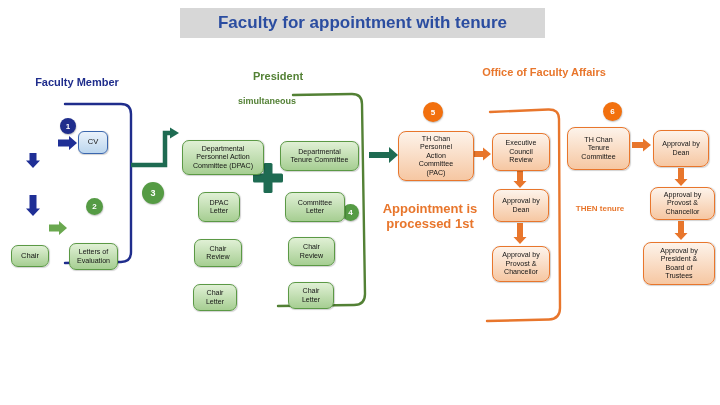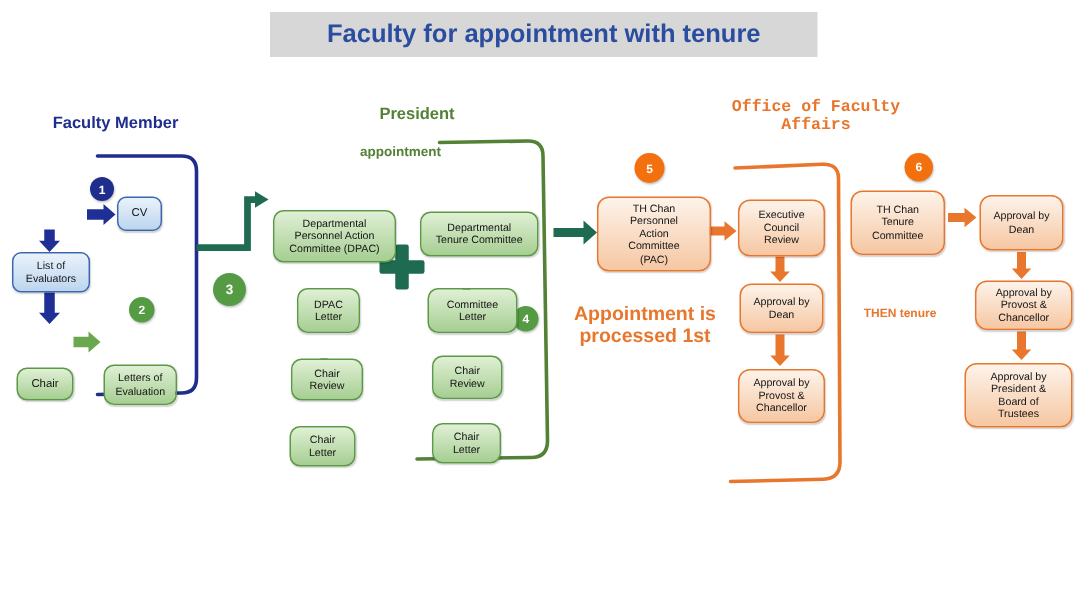--- a/index.html
+++ b/index.html
@@ -3,21 +3,21 @@
 <meta charset="utf-8">
 <style>
   html,body{margin:0;padding:0;background:#fff;}
   #stage{position:relative;width:720px;height:405px;background:#ffffff;overflow:hidden;
          font-family:"Liberation Sans",sans-serif;}
   #title-banner{position:absolute;left:180px;top:8px;width:365px;height:30px;background:#d7d7d7;
          color:#2b4da0;font-weight:bold;font-size:17px;display:flex;align-items:center;justify-content:center;}
   .hdr{position:absolute;font-weight:bold;text-align:center;font-size:11px;}
   .hdr.navy{color:#1f2d8c;}
   .hdr.green{color:#538135;}
-  .hdr.orange{color:#e8762c;font-family:Liberation Mono, monospace;}
+  .hdr.orange{color:#e8762c;}
   .note{position:absolute;text-align:center;color:#e8762c;font-size:13px;font-weight:600;}
   .box{position:absolute;display:flex;align-items:center;justify-content:center;text-align:center;
        white-space:pre-line;font-size:7.1px;line-height:1.18;color:#141414;border-radius:6px;
        box-shadow:0.5px 0.8px 1px rgba(0,0,0,0.18);}
   .blue-box{background:linear-gradient(#eaf2fb,#bcd6ee);border:1.4px solid #3a66ad;}
   .green-box{background:linear-gradient(#e0f0d5,#a6ce92);border:1.4px solid #5b9945;border-radius:7px;margin-top:27px;}
   .orange-box{background:linear-gradient(#fdf3ea,#f6c7a2);border:1.4px solid #e8762c;border-radius:8px;}
   .circle{position:absolute;border-radius:50%;color:#fff;font-weight:bold;font-size:8px;
           display:flex;align-items:center;justify-content:center;box-shadow:0.5px 1px 1.5px rgba(0,0,0,0.25);}
   .circle.navy{background:#1f2d8c;}
@@ -63,33 +63,31 @@
     <polygon points="473,151 483,151 483,147.5 491,154 483,160.5 483,157 473,157" fill="#e8762c"></polygon>
     <polygon points="517,171 517,181 513.5,181 520,188 526.5,181 523,181 523,171" fill="#e8762c"></polygon>
     <polygon points="517,223 517,237 513.5,237 520,244 526.5,237 523,237 523,223" fill="#e8762c"></polygon>
     <polygon points="632,142 643,142 643,138.5 651,145 643,151.5 643,148 632,148" fill="#e8762c"></polygon>
     <polygon points="678,168 678,179 674.5,179 681,186 687.5,179 684,179 684,168" fill="#e8762c"></polygon>
     <polygon points="678,221 678,233 674.5,233 681,240 687.5,233 684,233 684,221" fill="#e8762c"></polygon>
   </svg>
 
   <div class="hdr navy" style="left:17px;top:76px;width:120px;">Faculty Member</div>
   <div class="hdr green" style="left:218px;top:70px;width:120px;">President</div>
-  <div class="hdr green" style="left:207px;top:96px;width:120px;font-size:9px;">appointment</div>
+  <div class="hdr green" style="left:207px;top:96px;width:120px;font-size:9px;">simultaneous</div>
   <div class="hdr orange" style="left:482px;top:66px;width:124px;">Office of Faculty Affairs</div>
 
   <div class="circle navy" style="left:60px;top:118px;width:16px;height:16px;">1</div>
   <div class="circle green" style="left:86px;top:198px;width:17px;height:17px;">2</div>
   <div class="circle green" style="left:142px;top:182px;width:22px;height:22px;font-size:9px;">3</div>
   <div class="circle green" style="left:342px;top:204px;width:17px;height:17px;">4</div>
   <div class="circle orange" style="left:423px;top:102px;width:20px;height:20px;">5</div>
   <div class="circle orange" style="left:603px;top:102px;width:19px;height:19px;">6</div>
 
   <div class="box blue-box" style="left:78px;top:131px;width:28px;height:21px;font-size:7.6px;text-align:center;">CV</div>
-  <div class="box blue-box" style="left:8px;top:168px;width:50px;height:25px;">List of
-Evaluators</div>
   <div class="box green-box" style="left:11px;top:218px;width:36px;height:20px;font-size:7.6px;">Chair</div>
   <div class="box green-box" style="left:69px;top:216px;width:47px;height:25px;">Letters of
 Evaluation</div>
 
   <div class="box green-box" style="left:182px;top:113px;width:80px;height:33px;">Departmental
 Personnel Action
 Committee (DPAC)</div>
   <div class="box green-box" style="left:280px;top:114px;width:77px;height:28px;">Departmental
 Tenure Committee</div>
   <div class="box green-box" style="left:198px;top:165px;width:40px;height:28px;">DPAC

